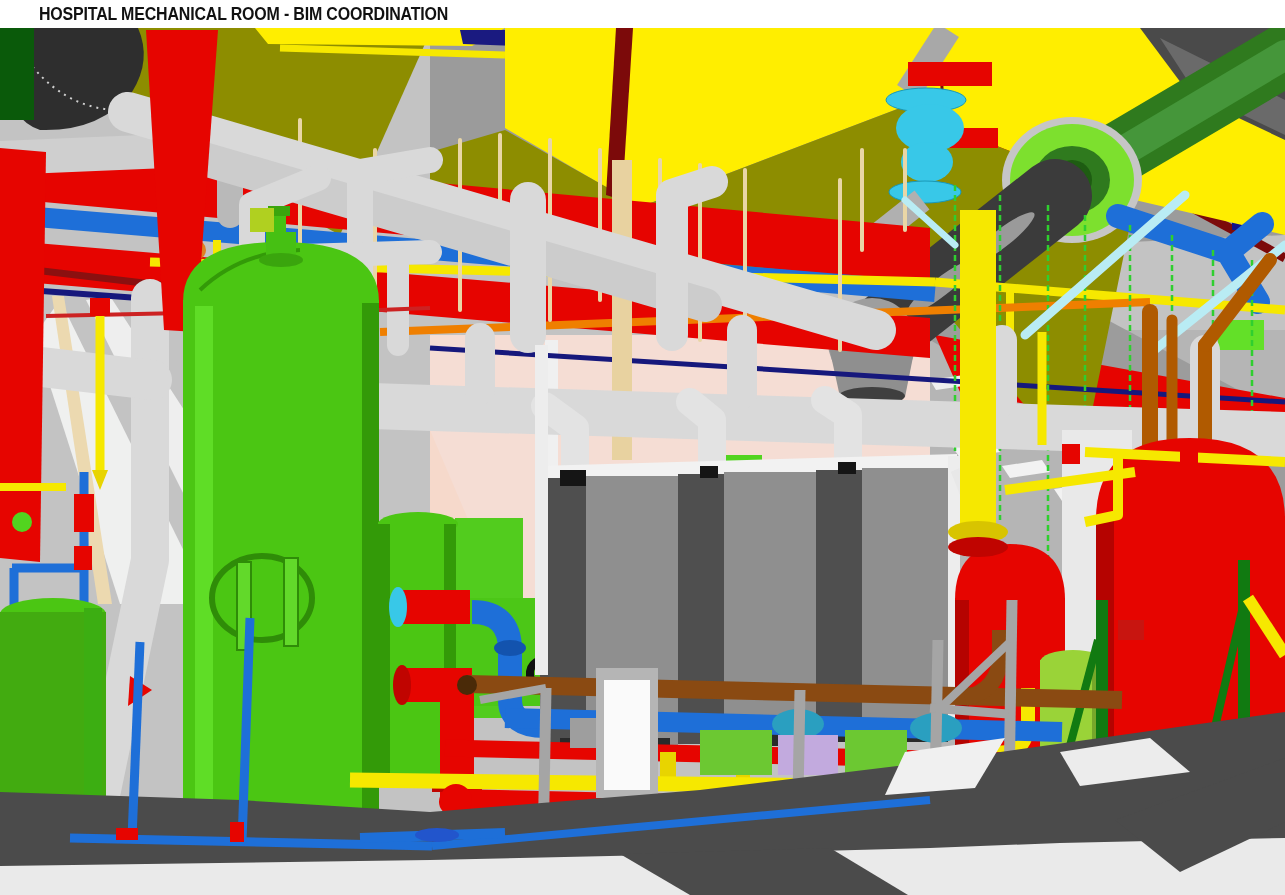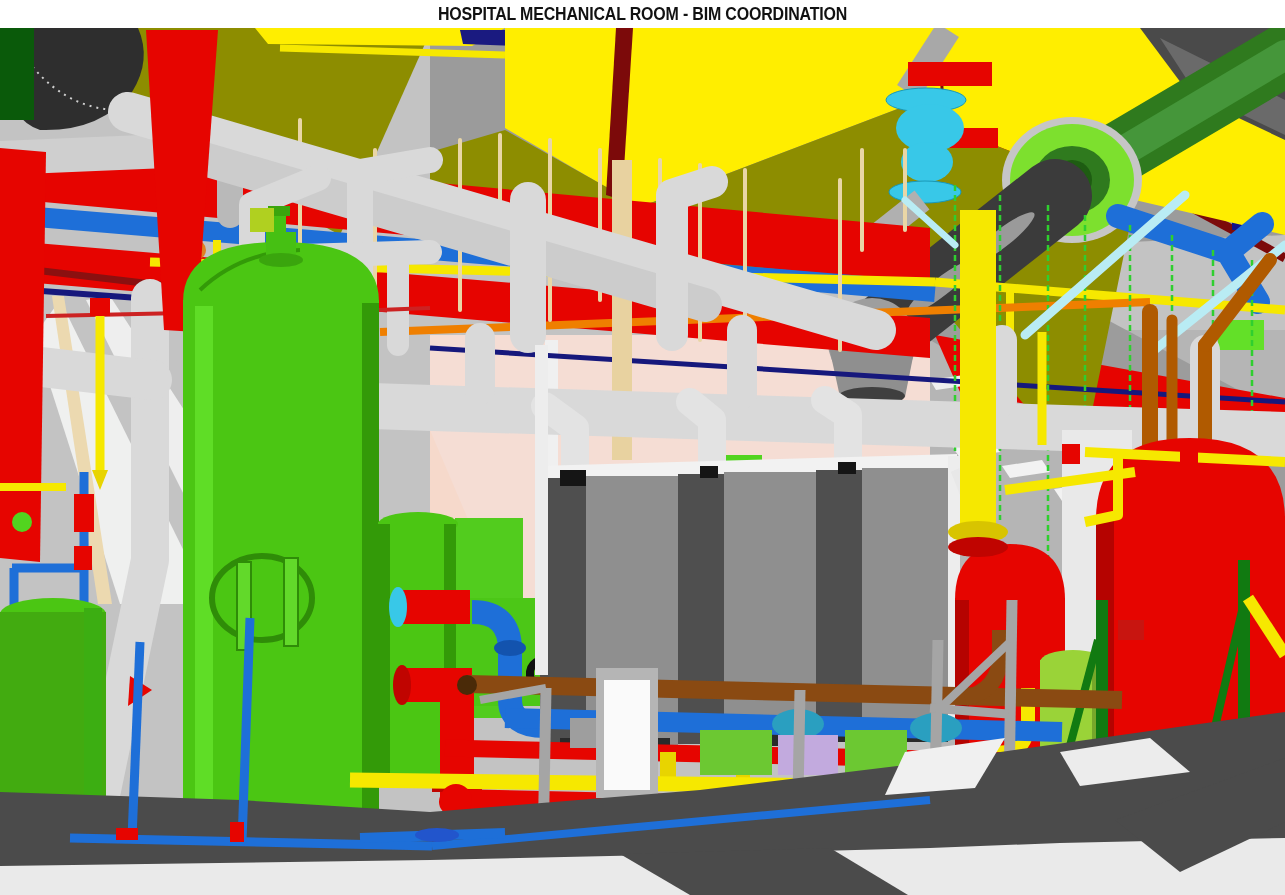--- a/index.html
+++ b/index.html
@@ -1,19 +1,19 @@
 <!DOCTYPE html>
 <html><head>
 <meta charset="utf-8">
 <style>
   html,body{margin:0;padding:0;background:#fff;}
   .stage{position:relative;width:1285px;height:895px;overflow:hidden;background:#fff;
          font-family:"Liberation Sans",sans-serif;}
   .titlebar{position:absolute;top:0;left:0;width:100%;height:28px;background:#fff;
-            display:flex;align-items:center;justify-content:center;z-index:5;}
+            display:flex;align-items:center;justify-content:flex-start;z-index:5;}
   .titlebar span{display:inline-block;transform:scaleX(.84);font-size:19px;font-weight:600;
                  letter-spacing:-.2px;color:#111;white-space:nowrap;}
   svg{position:absolute;top:0;left:0;}
 </style>
 </head>
 <body>
 
 <div class="stage">
   <div class="titlebar">
     <span>HOSPITAL MECHANICAL ROOM - BIM COORDINATION</span>

